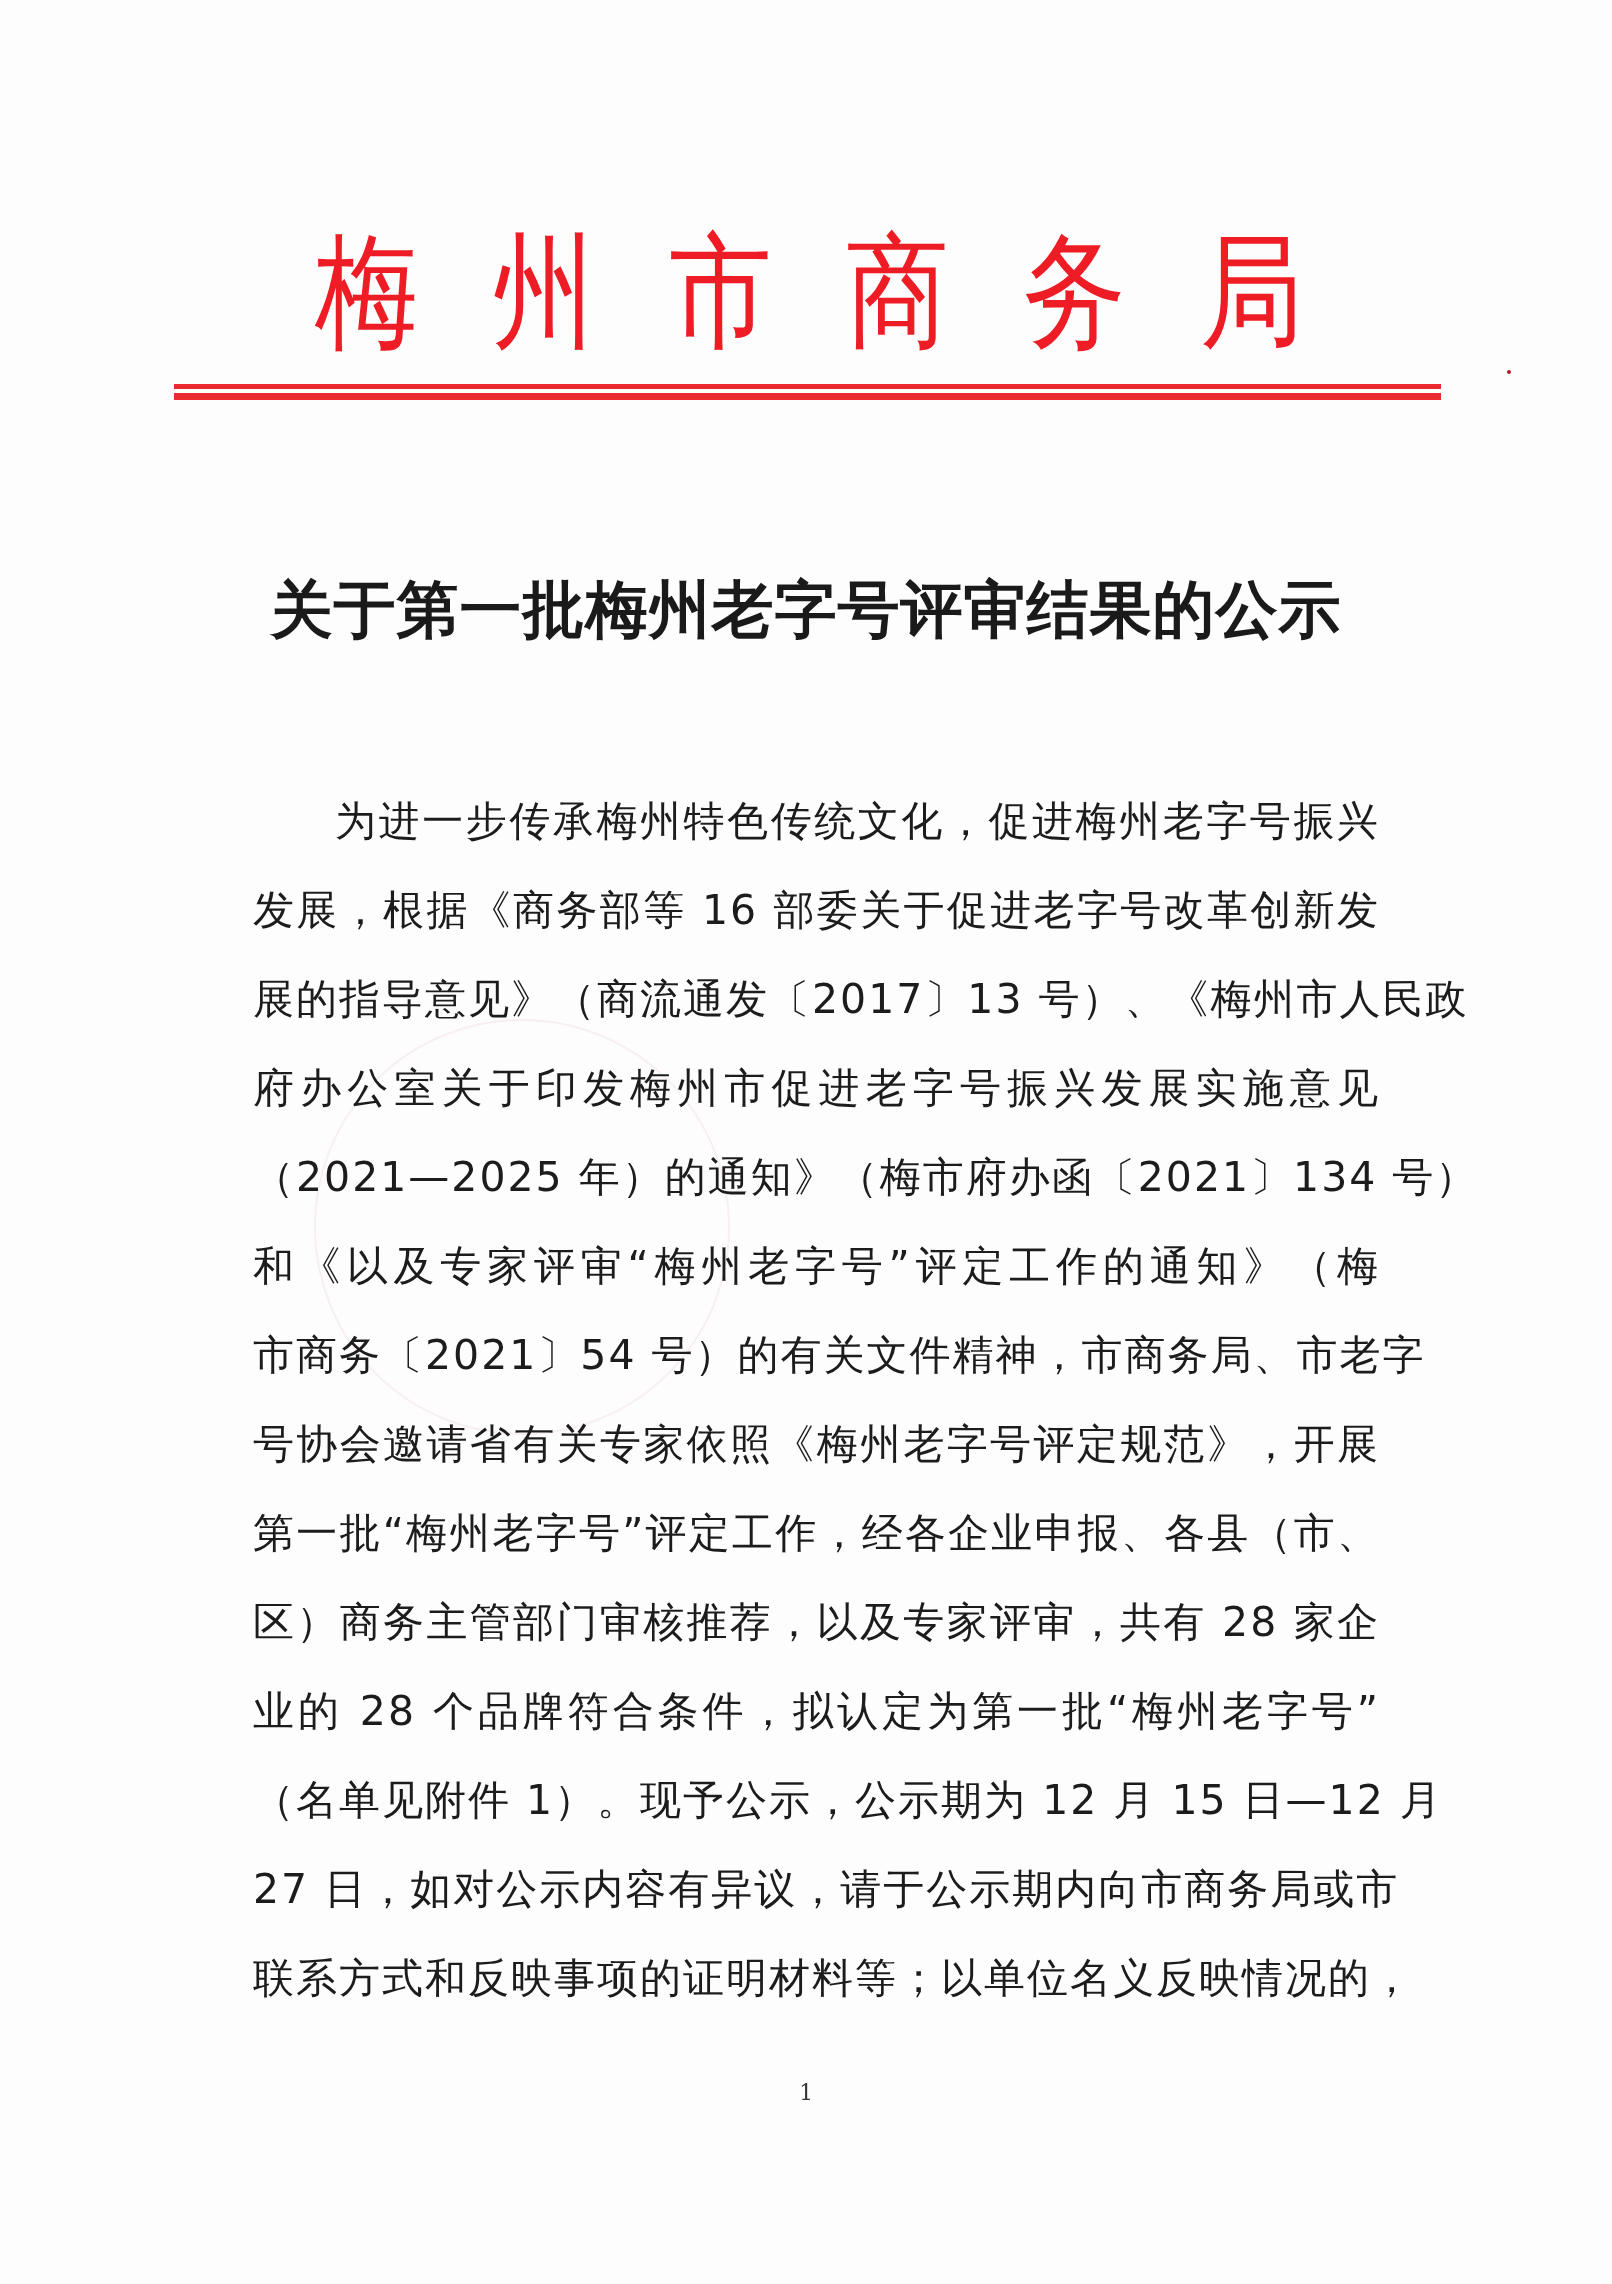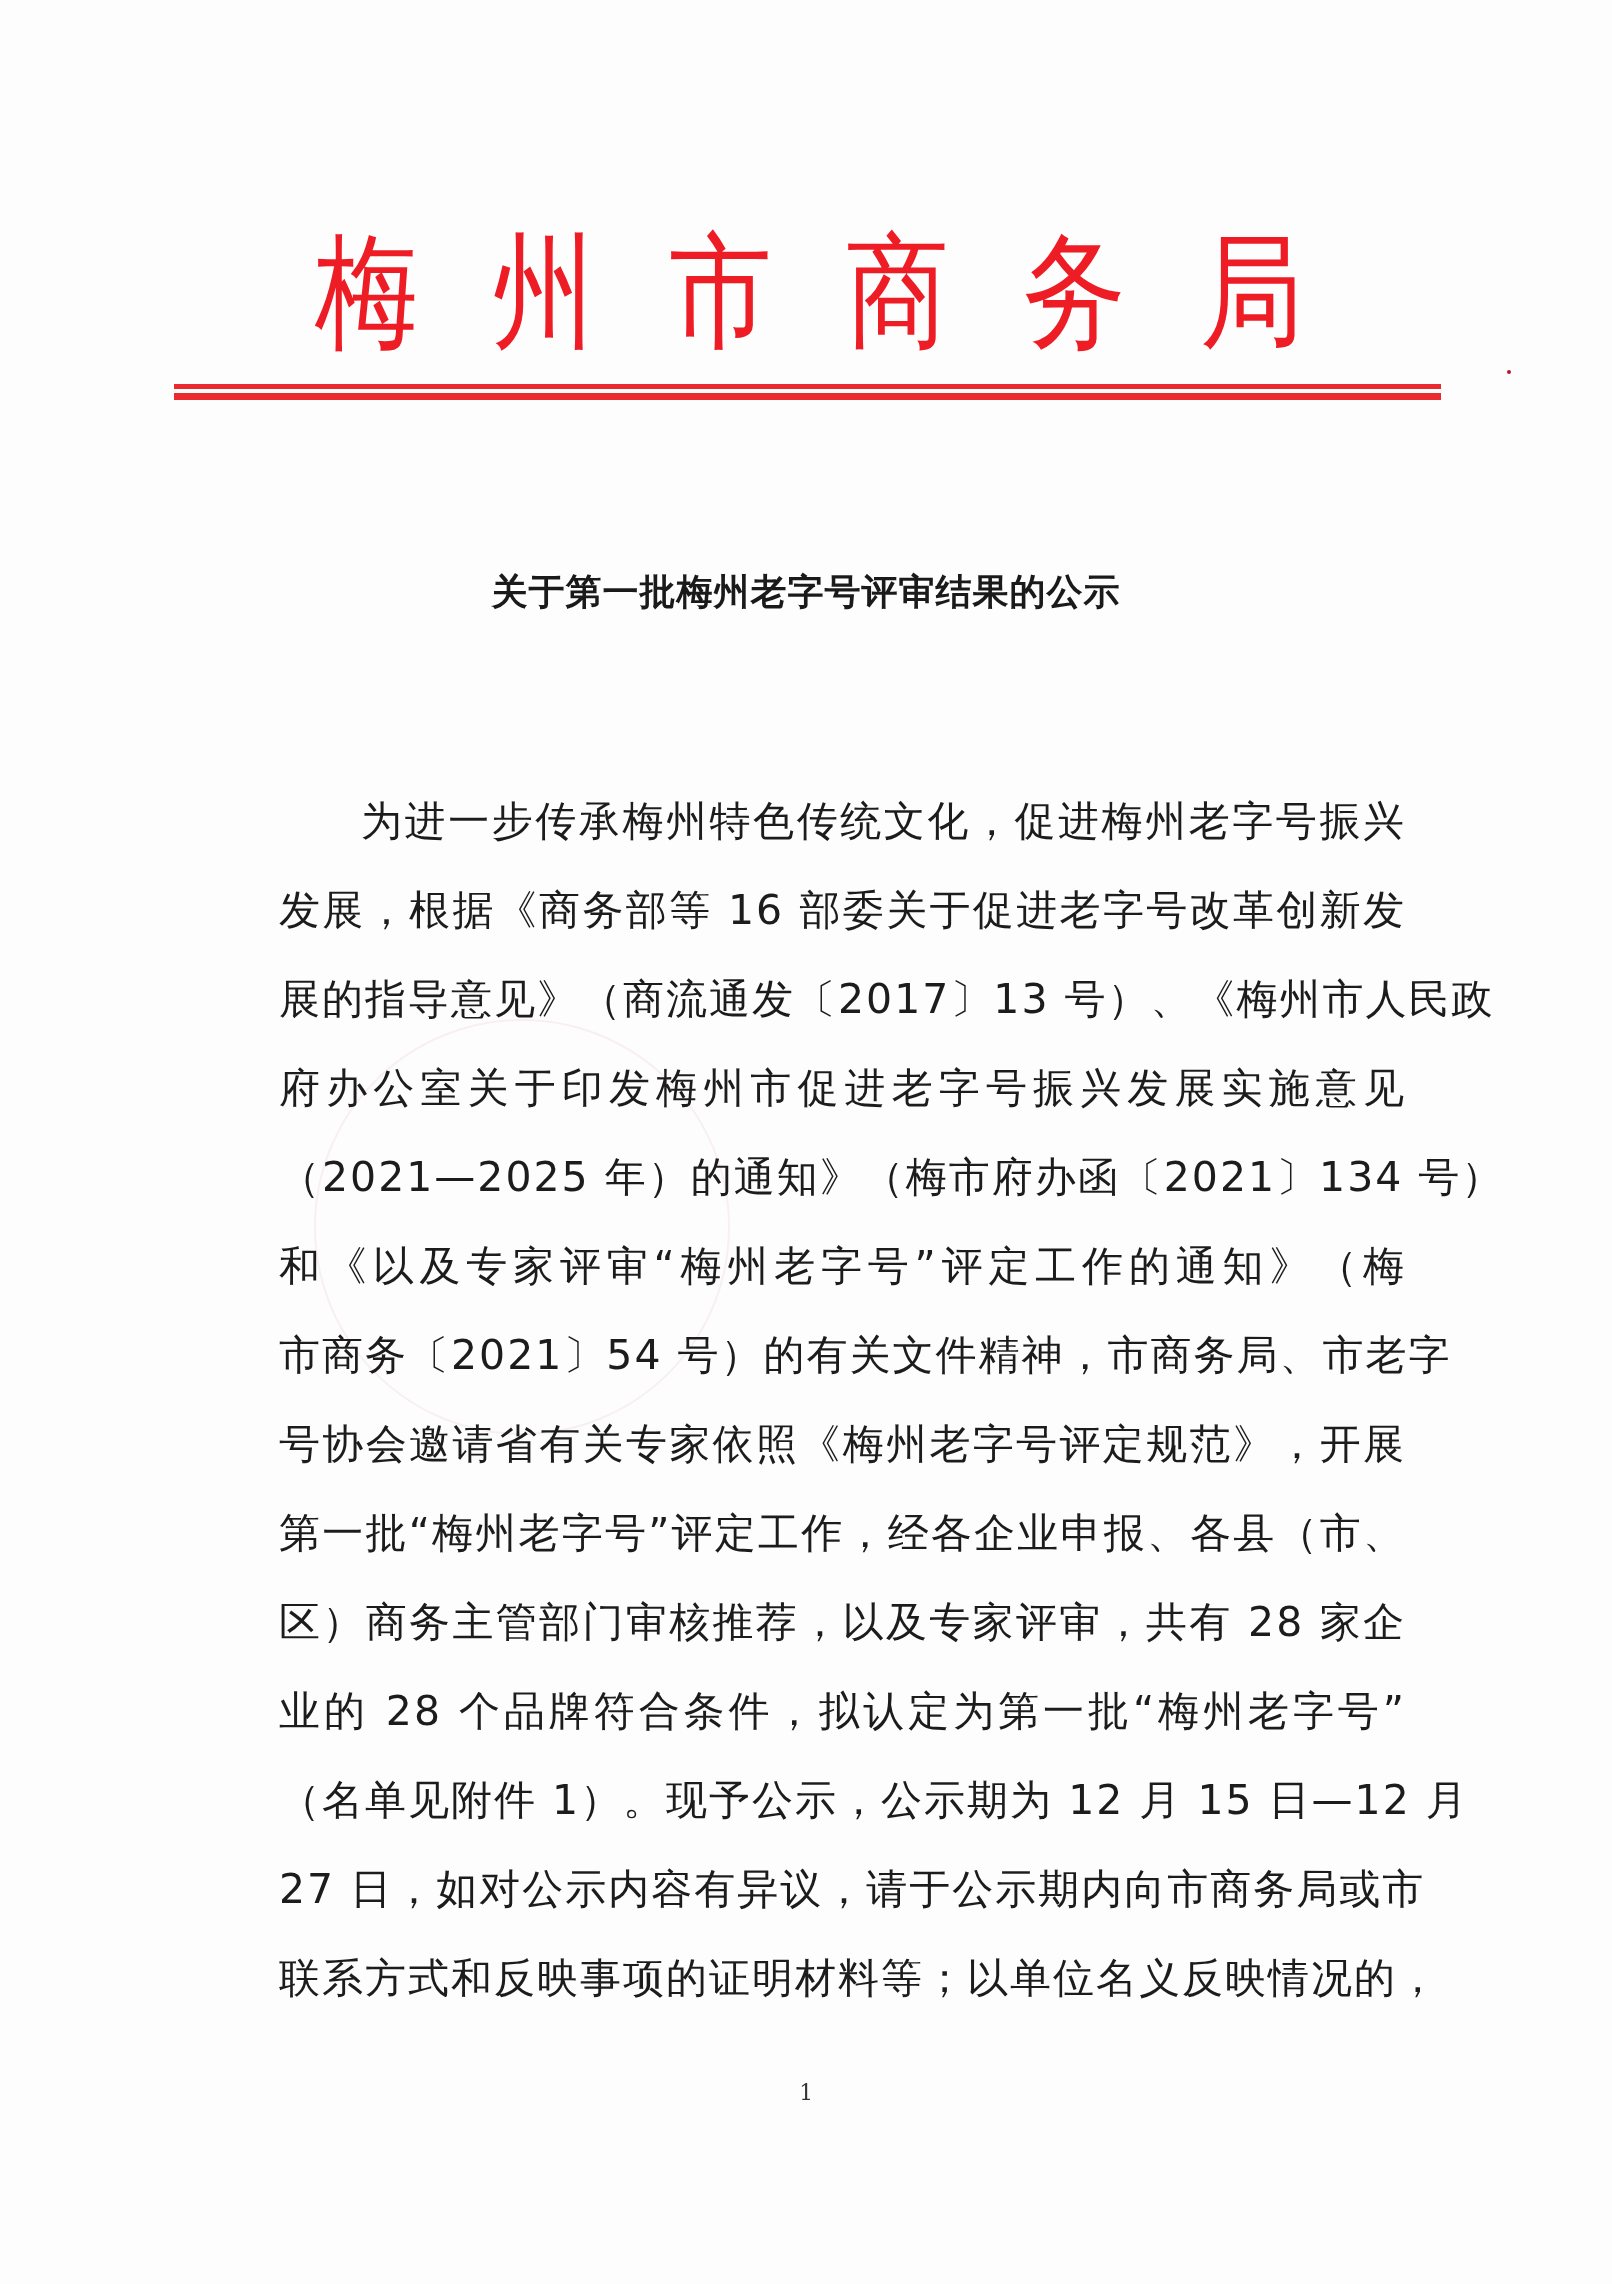--- a/index.html
+++ b/index.html
@@ -55,33 +55,32 @@
     border-radius: 2px;
     background: #b01c2c;
   }
   .doc-title {
     position: absolute;
     left: 0; top: 568px;
     width: 1612px;
     text-align: center;
     font-family: "DejaVu Serif", "Liberation Serif", serif;
     font-weight: bold;
-    font-size: 36px;
+    font-size: 62px;
     color: #1a1a1a;
     letter-spacing: 1px;
   }
   .body-text {
     position: absolute;
     left: 253px;
     top: 777px;
     width: 1127px;
     font-family: "DejaVu Sans", "Liberation Sans", sans-serif;
     font-size: 41px;
     color: #1c1c1c;
-    margin-left: 26px;
   }
   .body-text .line {
     height: 89px;
     line-height: 89px;
     white-space: nowrap;
     text-align: justify;
     text-align-last: justify;
     letter-spacing: 2px;
   }
   .body-text .line.indent { padding-left: 82px; }

